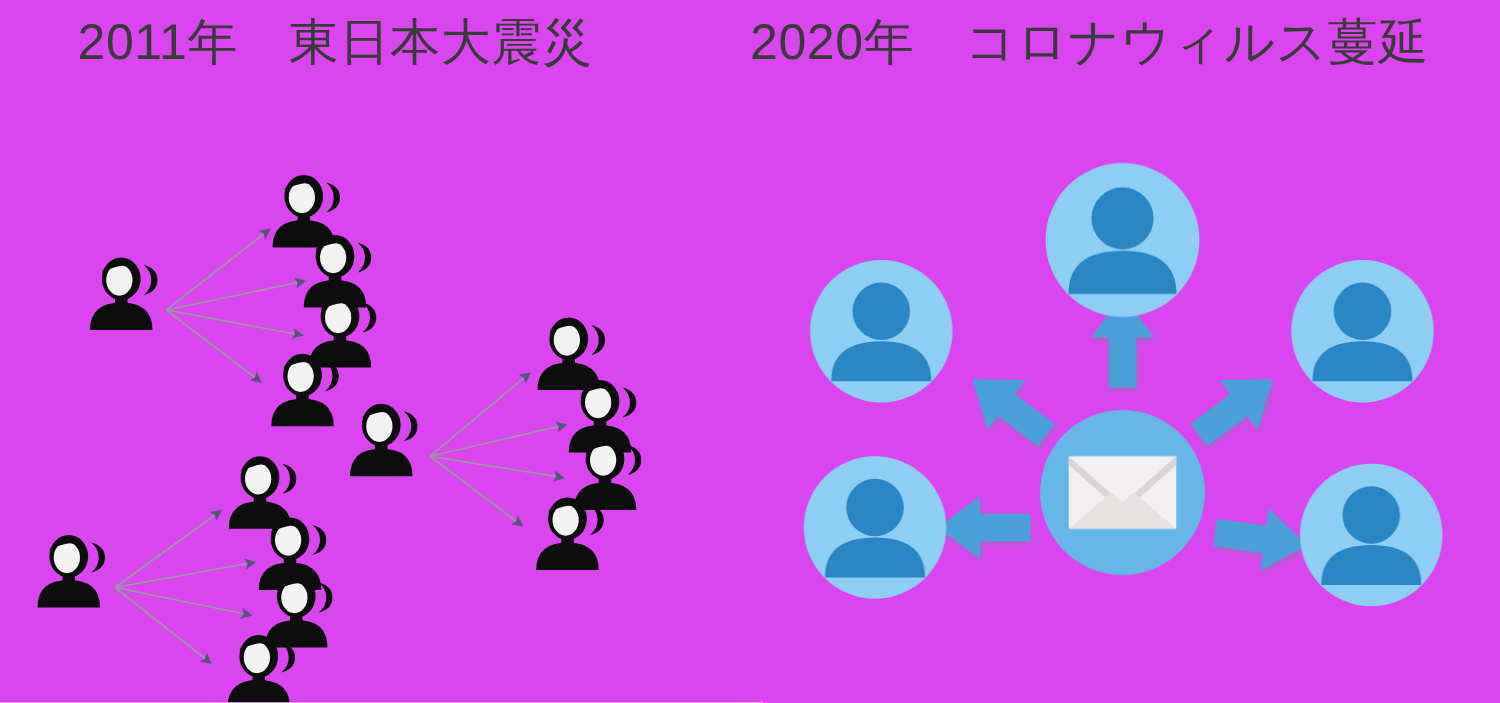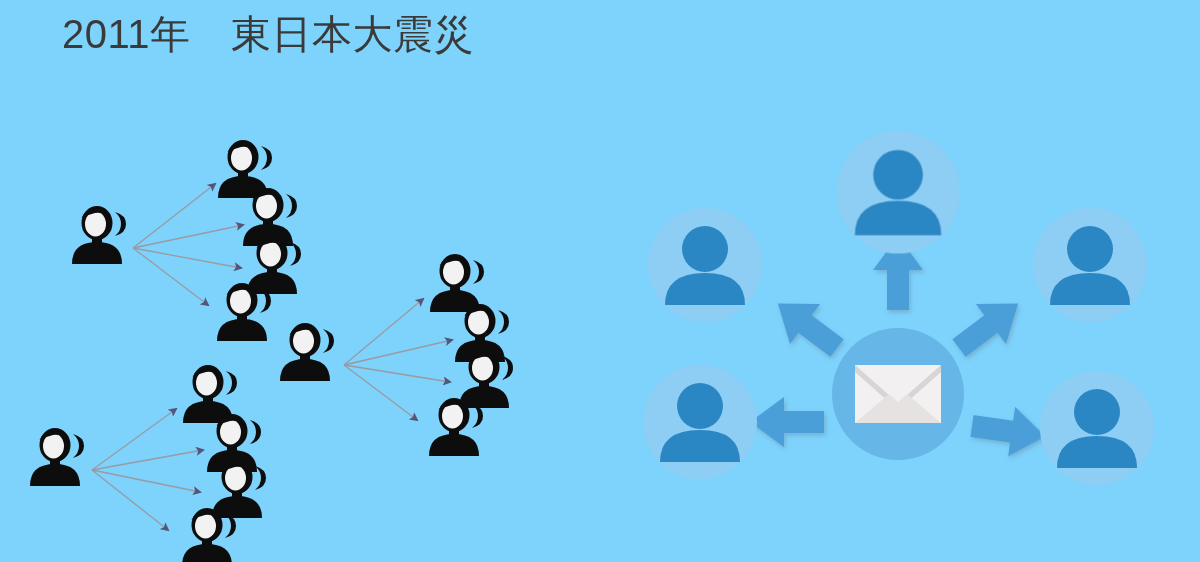--- a/index.html
+++ b/index.html
@@ -8,21 +8,21 @@
     padding: 0;
     background: #e9e9e9;
   }
   body {
     font-family: "Liberation Sans", "DejaVu Sans", sans-serif;
   }
   #slide {
     position: relative;
     width: 1200px;
     height: 562px;
-    background: #7dd3fc;
+    background: #d946ef;
     overflow: hidden;
   }
 
   
   .title {
     position: absolute;
     top: 8px;
     font-size: 40px;
     line-height: 52px;
     font-weight: 400;
@@ -49,20 +49,21 @@
   }
   #panel-right svg { display: block; }
 </style>
 </head>
 <body>
 
 <div id="slide">
 
   <div class="title" id="title-left">2011年　東日本大震災</div>
 
+  <div class="title" id="title-right">2020年　コロナウィルス蔓延</div>
 
   <div id="panel-left">
     <svg width="560" height="502" viewBox="0 0 560 502">
       <defs>
 
         <g id="person-phone">
 
           <ellipse cx="0" cy="-15" rx="15.5" ry="17" fill="#0d0d0d"></ellipse>
 
           <ellipse cx="-1.5" cy="-14" rx="10.5" ry="12.5" fill="#f2f2f2"></ellipse>

